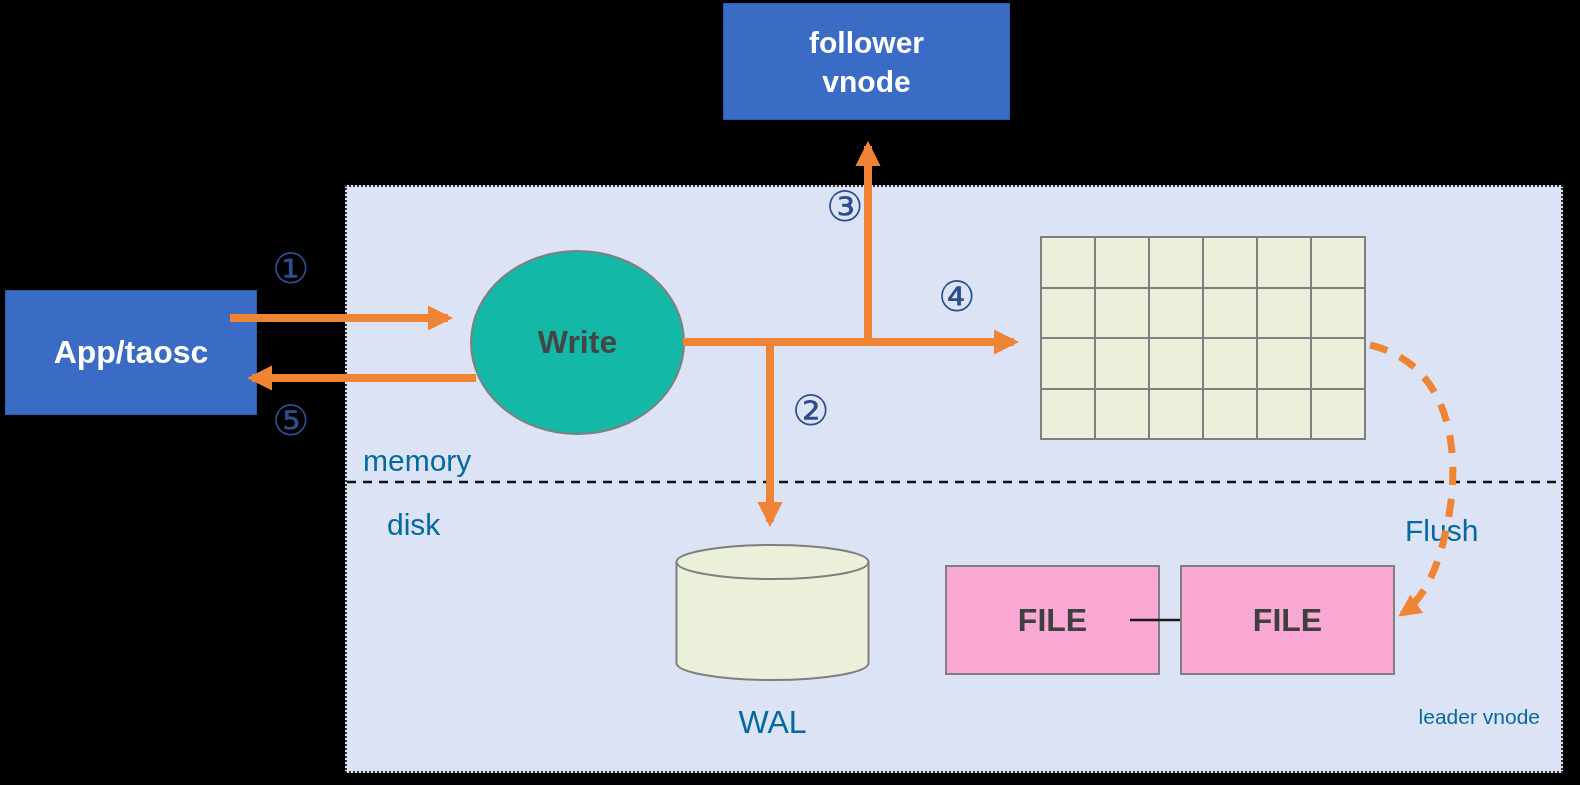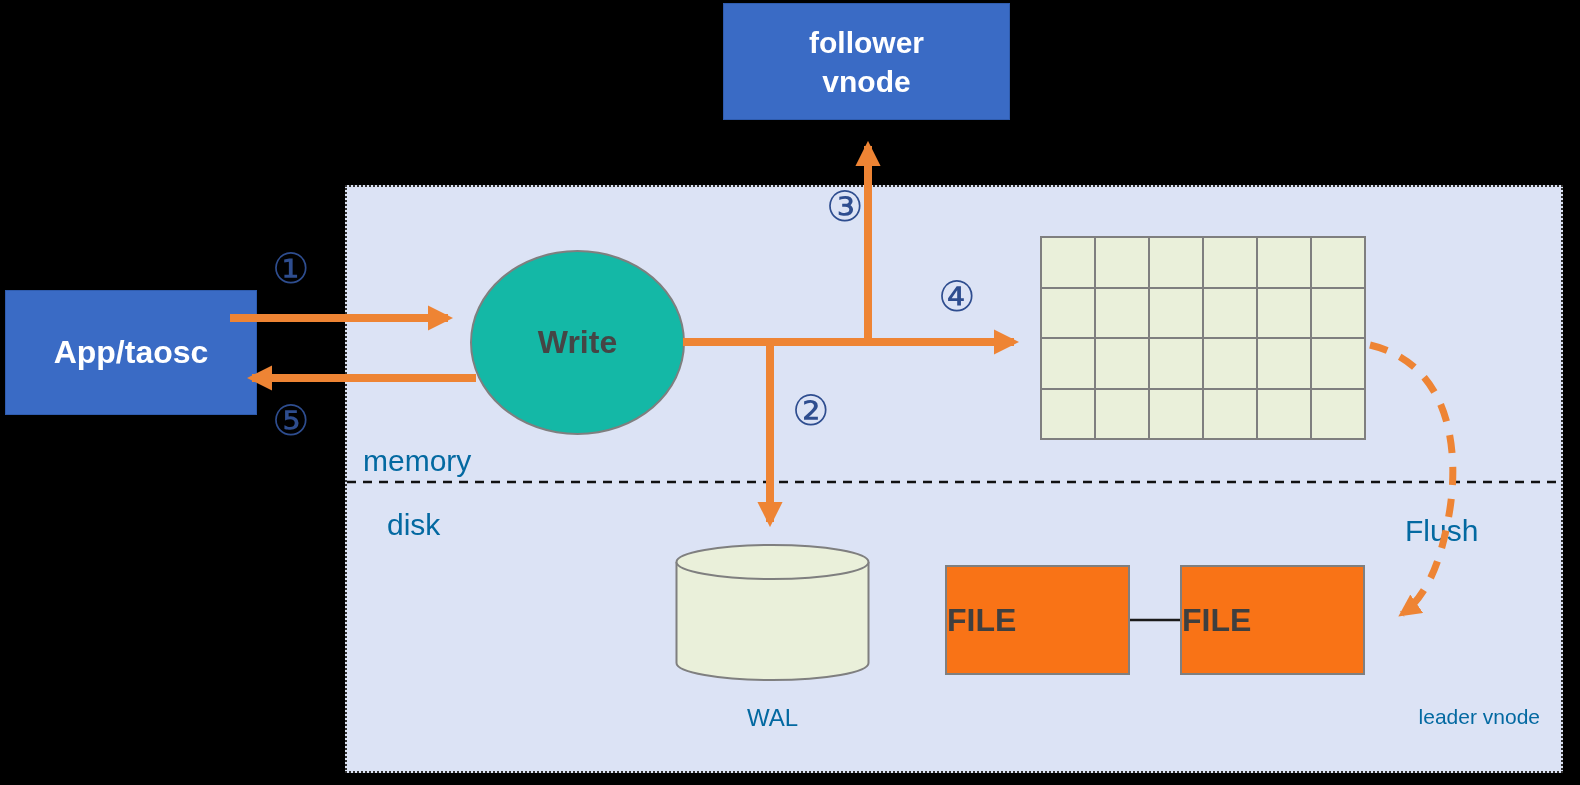--- a/index.html
+++ b/index.html
@@ -23,28 +23,28 @@
     background:#14b8a6;border:2px solid #7f7f7f;border-radius:50%;
     display:flex;align-items:center;justify-content:center;
     font-weight:bold;font-size:32px;color:#454545;box-sizing:border-box;z-index:2;
   }
   .mem-grid{
     position:absolute;left:1040px;top:236px;width:326px;height:204px;
     display:grid;border:1px solid #7f7f7f;box-sizing:border-box;z-index:2;background:#7f7f7f;
   }
   .grid-cell{background:#eaf0da;border:1px solid #7f7f7f;}
   .file-box{
-    position:absolute;top:565px;width:185px;height:110px;background:#f97316;
-    border:2px solid #7f7f7f;display:flex;align-items:center;justify-content:flex-start;
+    position:absolute;top:565px;width:215px;height:110px;background:#f9a8d4;
+    border:2px solid #7f7f7f;display:flex;align-items:center;justify-content:center;
     font-weight:bold;font-size:32px;color:#3f3f3f;box-sizing:border-box;z-index:2;
   }
   .file1{left:945px;}
   .file2{left:1180px;}
   .plain-label{position:absolute;color:#0369a1;font-size:30px;z-index:3;}
-  .wal-label{left:675px;top:704px;width:195px;text-align:center;font-size:24px;}
+  .wal-label{left:675px;top:704px;width:195px;text-align:center;font-size:32px;}
   .leader-label{left:1240px;top:705px;width:300px;text-align:right;font-size:21px;}
   .memory-label{left:363px;top:444px;}
   .disk-label{left:363px;top:508px;margin-left:24px;}
   .flush-label{left:1405px;top:514px;}
   .step-num{
     position:absolute;font-family:"DejaVu Sans", sans-serif;font-size:42px;
     color:#2e4d8f;z-index:6;line-height:1;
   }
   .s1{left:272px;top:248px;}
   .s5{left:272px;top:400px;}

